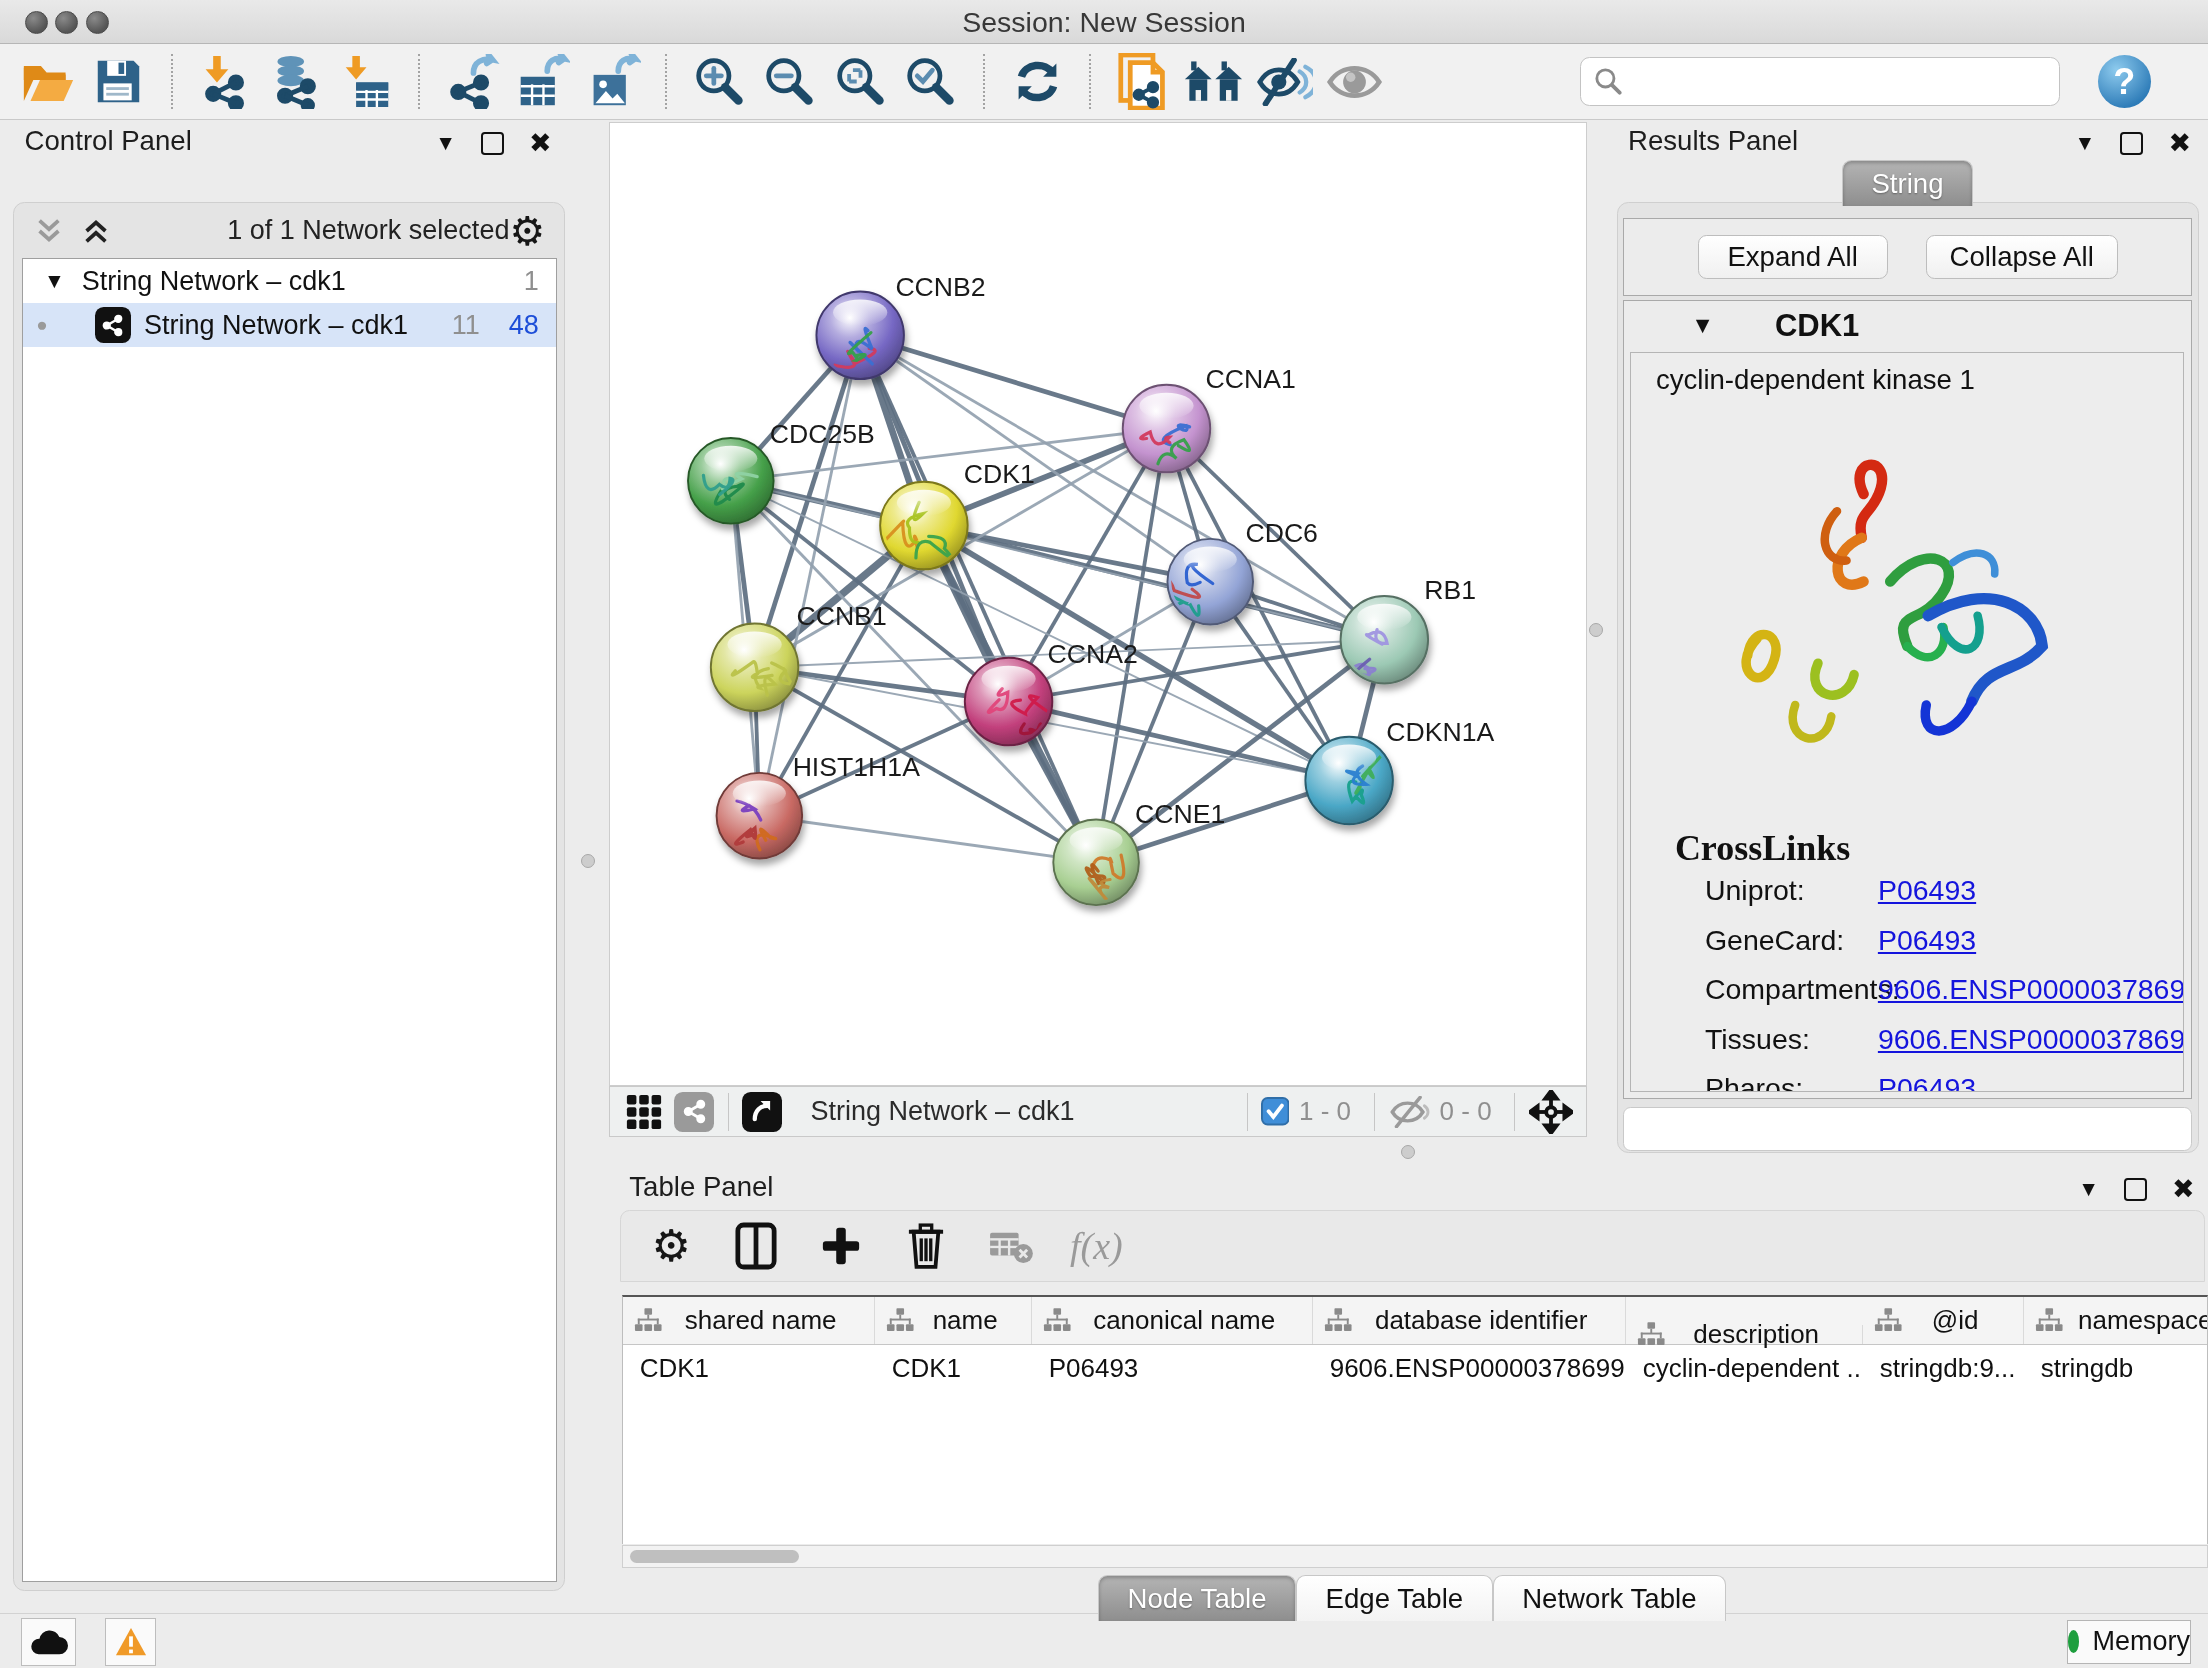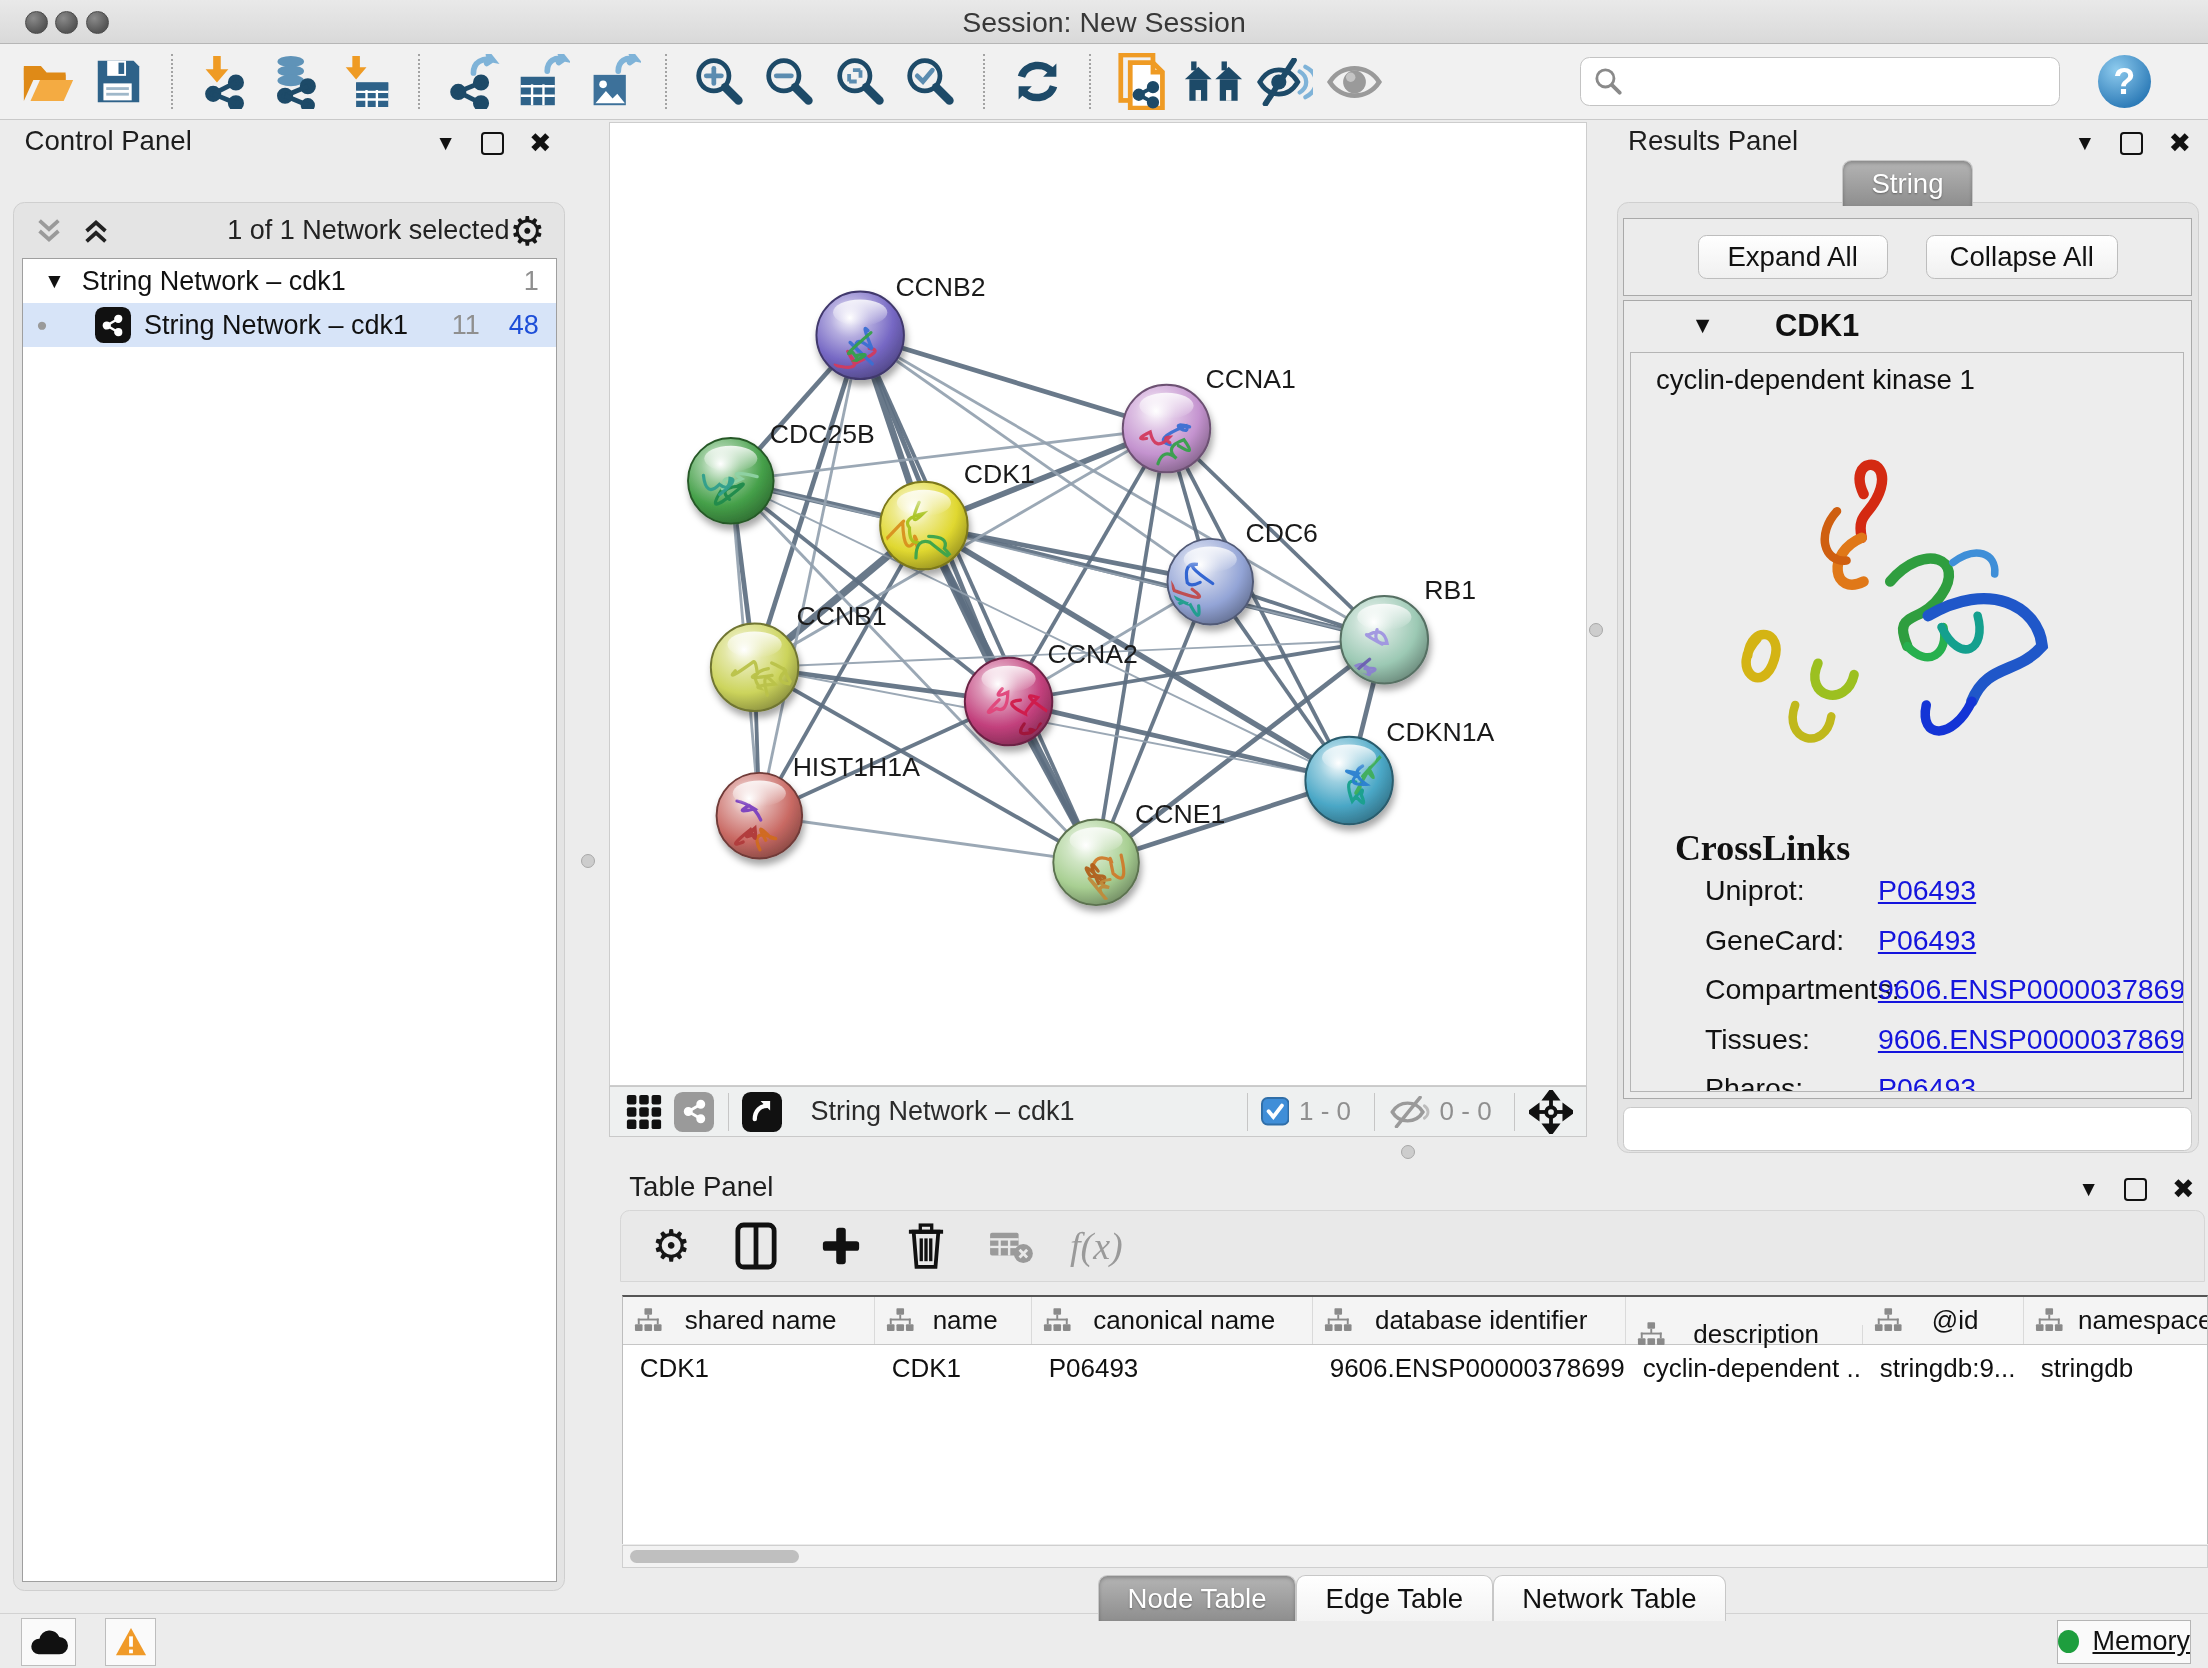--- a/index.html
+++ b/index.html
@@ -110,22 +110,22 @@
   .trow{display:flex;height:46px;}
   .td{font-size:26px;color:#111;padding-left:17px;display:flex;align-items:center;flex-shrink:0;white-space:nowrap;overflow:hidden;}
   .hscroll{position:absolute;left:5.7px;top:379px;width:1586px;height:23px;background:#f2f2f2;border:1px solid #cfcfcf;}
   .hthumb{position:absolute;left:7.6px;top:3.8px;width:169px;height:13.3px;border-radius:6.7px;background:#bfbfbf;}
   .tp-tabs{position:absolute;left:0;right:0;top:409px;display:flex;justify-content:center;}
 
   
   .statusbar{position:absolute;left:0;top:1613px;width:2208px;height:55px;background:#ececec;border-top:1.9px solid #d2d2d2;}
   .sb-btn{position:absolute;top:3.8px;height:48px;background:#fafafa;border:1.9px solid #bdbdbd;
     display:flex;align-items:center;justify-content:center;}
-  .memory-btn{position:absolute;right:17px;top:5.7px;width:134px;height:44px;background:#fafafa;border:1.9px solid #b5b5b5;
-    display:flex;align-items:center;justify-content:flex-end;gap:13.3px;font-size:27px;color:#111;text-decoration:underline;}
+  .memory-btn{position:absolute;right:17px;top:5.7px;width:124px;height:44px;background:#fafafa;border:1.9px solid #b5b5b5;
+    display:flex;align-items:center;justify-content:flex-end;gap:13.3px;font-size:27px;color:#111;}
   .mem-dot{width:23px;height:23px;border-radius:50%;background:#1e9e3e;}
 </style>
 </head>
 <body>
 
 <div id="app">
 
   <div class="titlebar">
     <div class="traffic" style="left:25px"></div>
     <div class="traffic" style="left:55px"></div>

